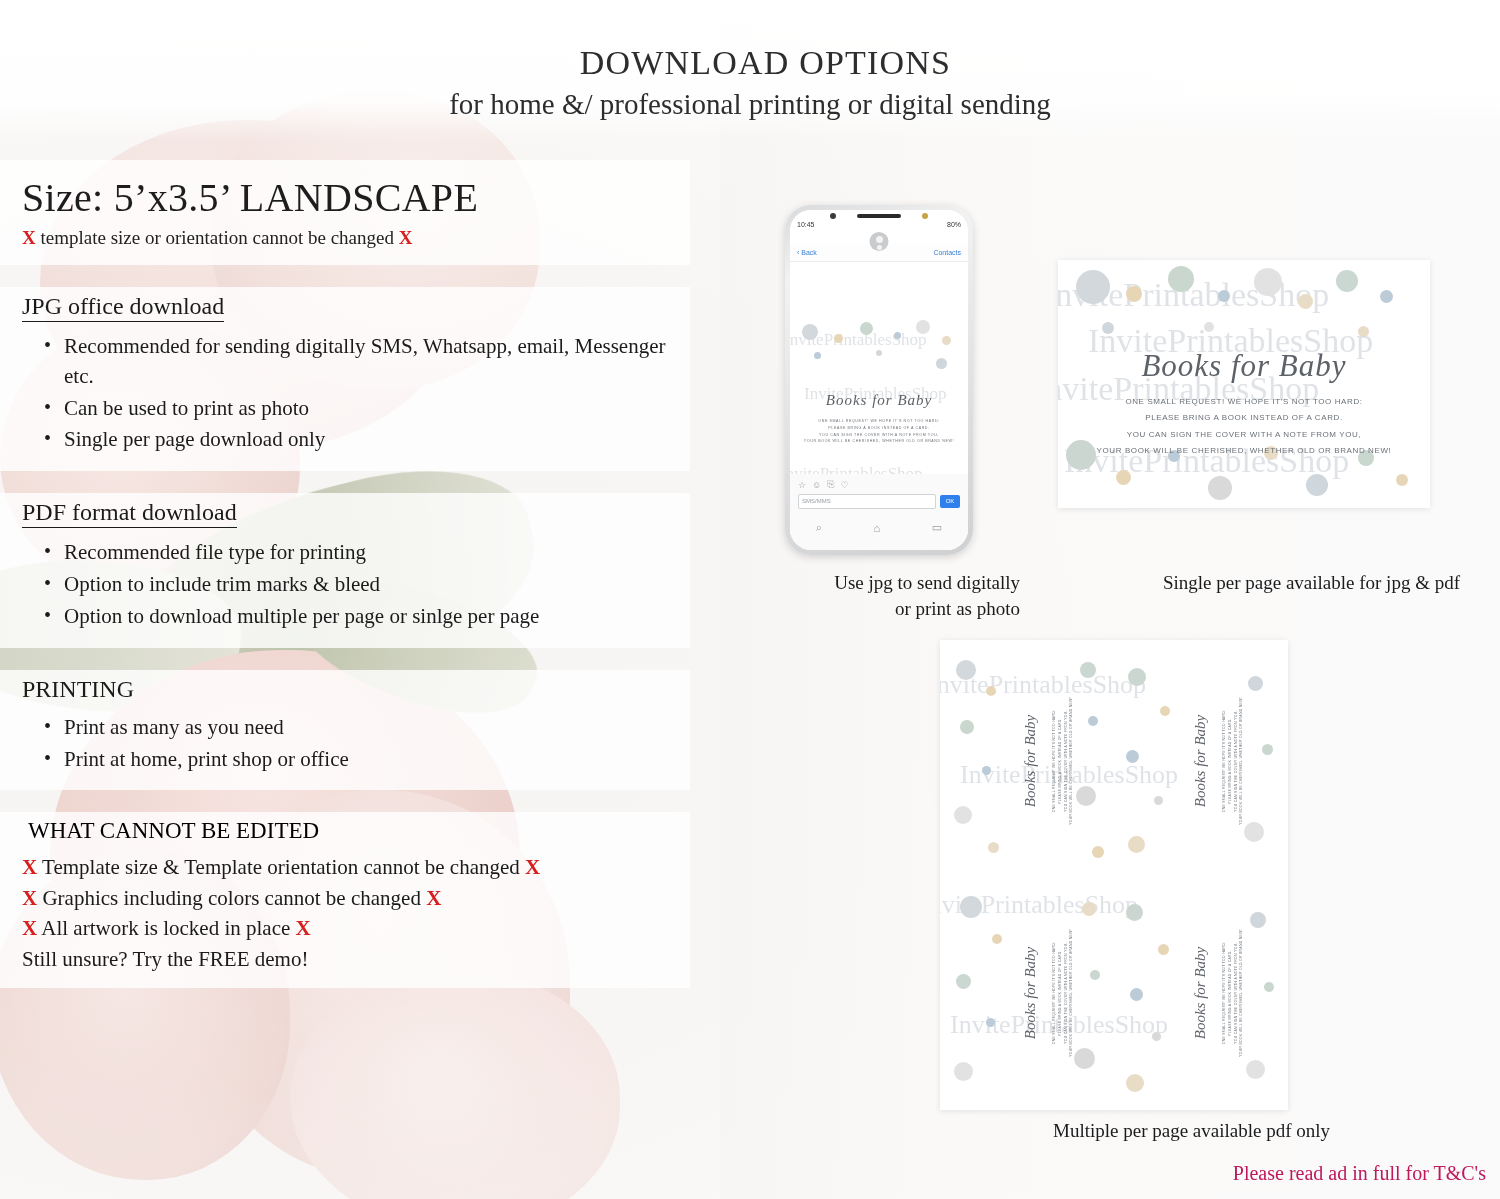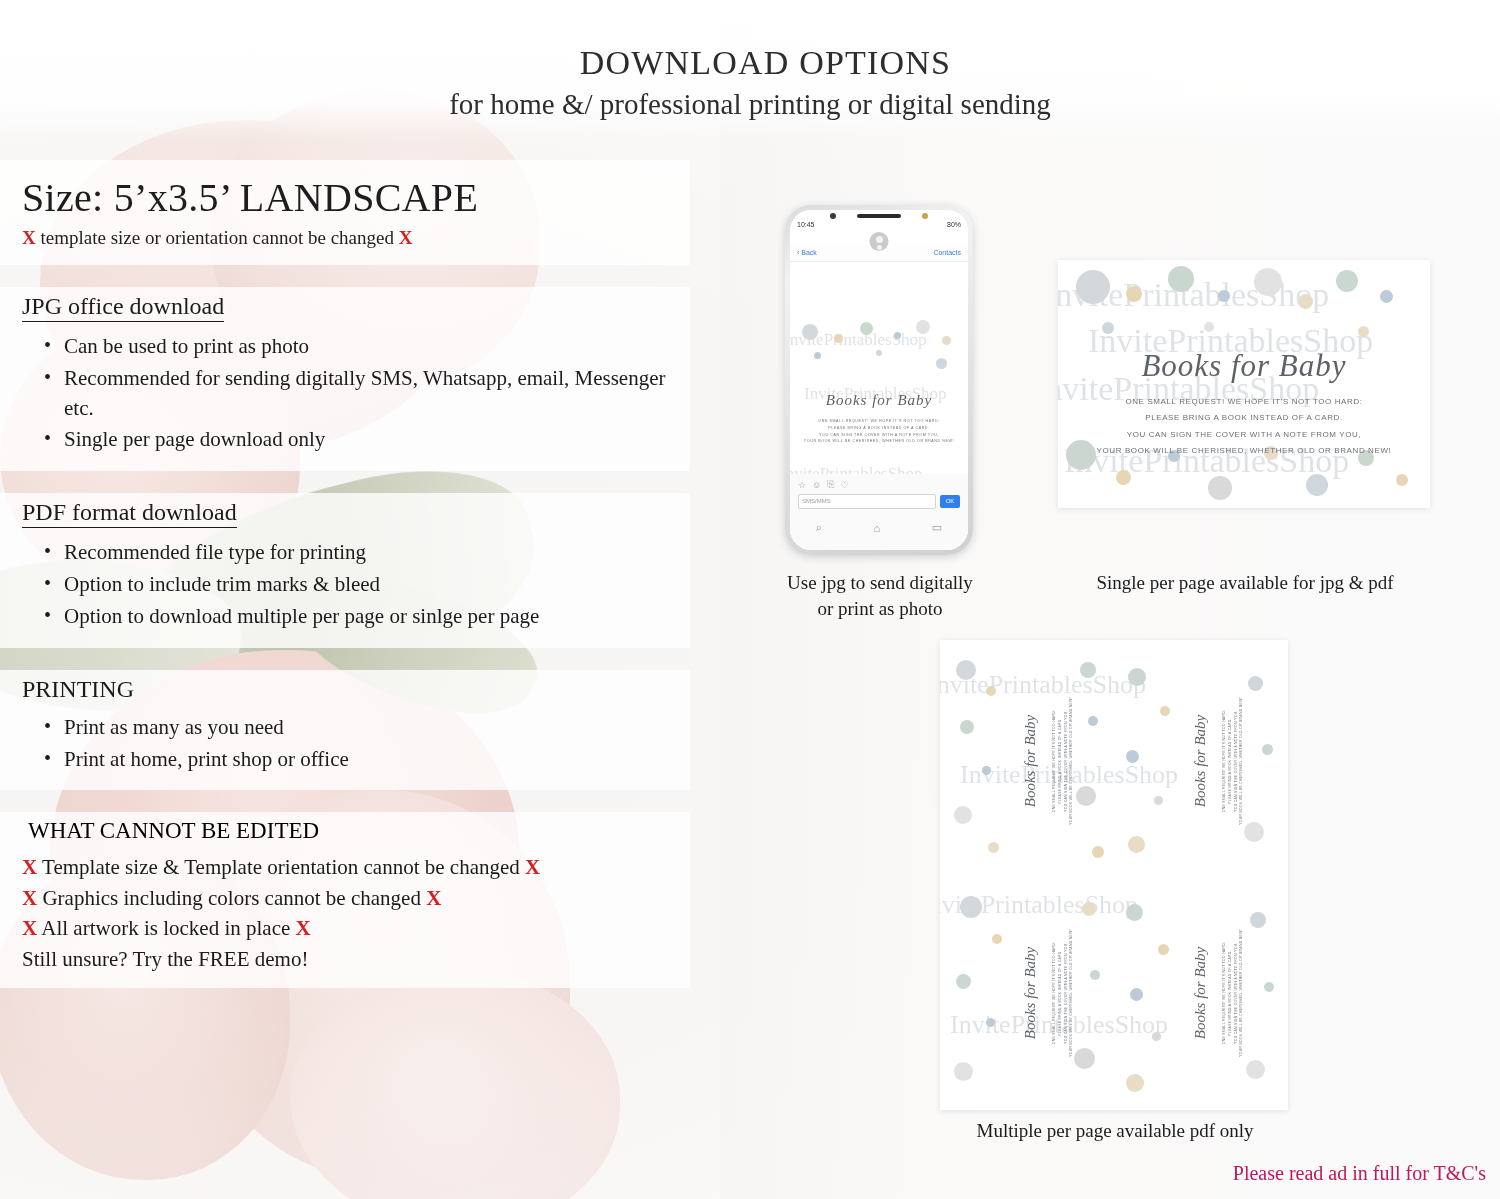--- a/index.html
+++ b/index.html
@@ -154,21 +154,21 @@
 
   
   .right-col {
     position: absolute;
     left: 700px; top: 150px;
     width: 800px; height: 1040px;
     z-index: 4;
   }
   .caption {
     position: absolute;
-    text-align: center;
+    text-align: right;
     font-size: 19px;
     color: #1b1b1b;
     line-height: 1.35;
   }
 
   
   .phone {
     position: absolute;
     left: 85px; top: 55px;
     width: 188px; height: 350px;
@@ -410,22 +410,22 @@
     <p class="size-sub">
       <span class="xmark">X</span>
       <span>template size or orientation cannot be changed</span>
       <span class="xmark">X</span>
     </p>
   </div>
 
   <div class="block">
     <div class="sec-title underline">JPG office download</div>
     <ul class="bullets">
+      <li>Recommended for sending digitally SMS, Whatsapp, email, Messenger etc.</li>
       <li>Can be used to print as photo</li>
-      <li>Recommended for sending digitally SMS, Whatsapp, email, Messenger etc.</li>
       <li>Single per page download only</li>
     </ul>
   </div>
 
   <div class="block">
     <div class="sec-title underline">PDF format download</div>
     <ul class="bullets">
       <li>Recommended file type for printing</li>
       <li>Option to include trim marks &amp; bleed</li>
       <li>Option to download multiple per page or sinlge per page</li>

